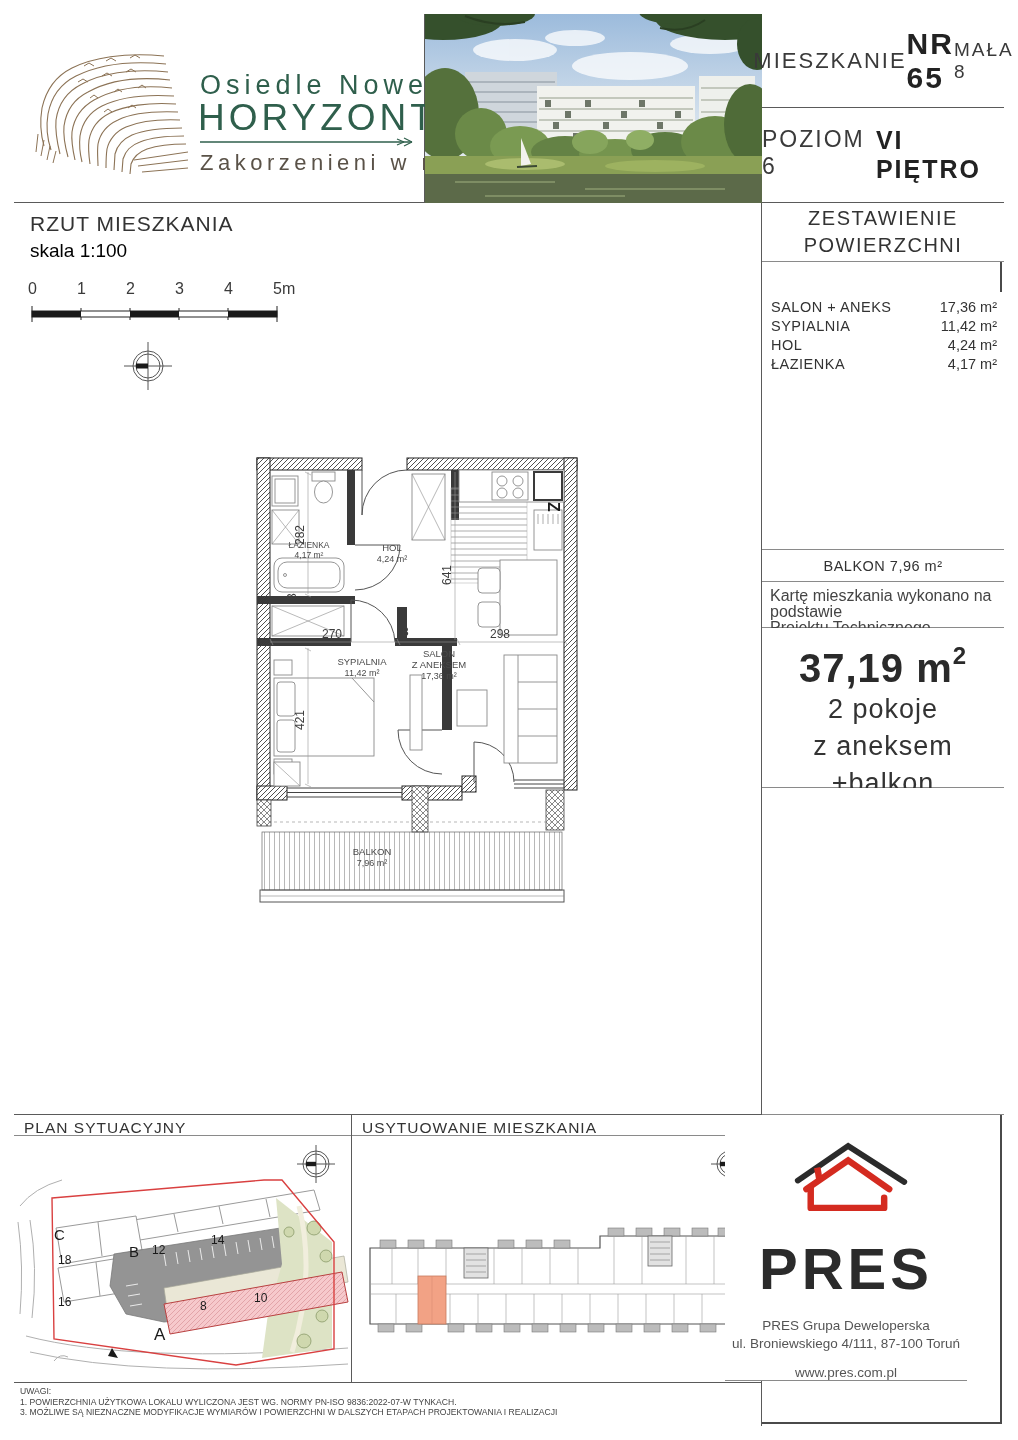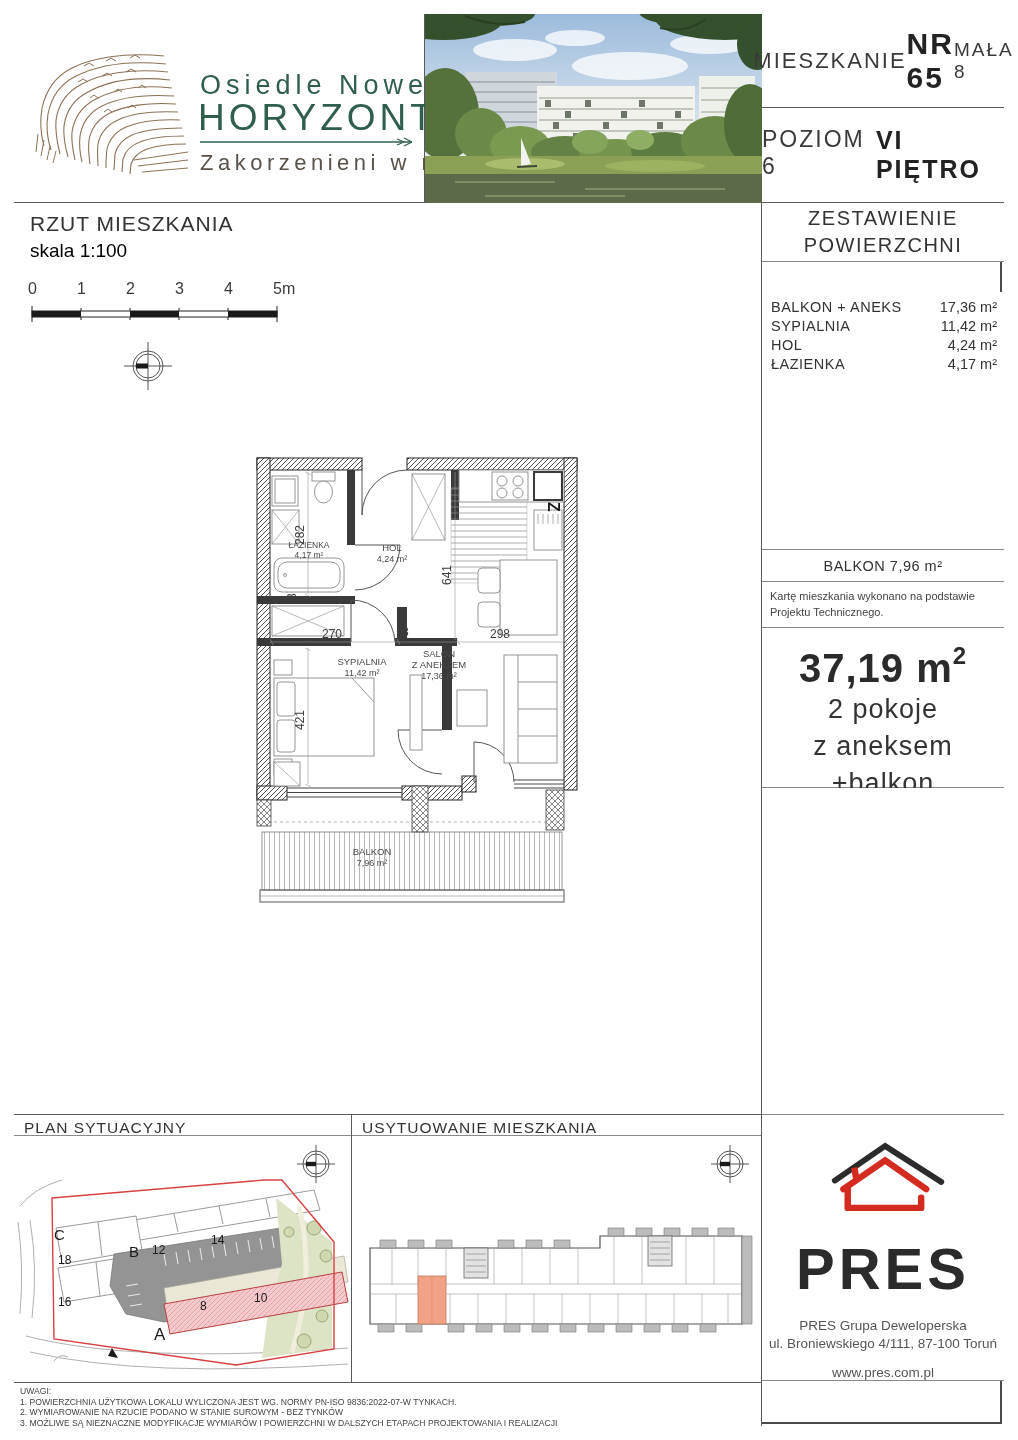--- a/index.html
+++ b/index.html
@@ -19,21 +19,21 @@
   .t-floor{font-size:25px;font-weight:700;color:#222;}
   
   .tbl-title{display:flex;flex-direction:column;align-items:center;justify-content:center;font-size:20px;letter-spacing:1.5px;color:#333;line-height:27px;}
   .thead{display:flex;font-size:14px;color:#333;}
   .thead .c1{flex:1;display:flex;align-items:center;justify-content:center;letter-spacing:1px;}
   .thead .c2{width:62px;border-left:1px solid #8a8a8a;display:flex;flex-direction:column;align-items:center;justify-content:center;line-height:14px;font-size:13px;}
   .trow{display:flex;font-size:14.5px;color:#333;padding:1.5px 0;}
   .trow .n{flex:1;padding-left:9px;letter-spacing:0.5px;}
   .trow .v{width:72px;text-align:right;padding-right:7px;}
   .balkon-row{display:flex;align-items:center;justify-content:center;font-size:14.5px;color:#333;letter-spacing:0.5px;}
-  .note{font-size:11px;color:#444;padding:6px 8px;line-height:16px;}
+  .note{font-size:16px;color:#444;padding:6px 8px;line-height:16px;}
   .summary{display:flex;flex-direction:column;align-items:center;padding-top:14px;color:#2a2a2a;}
   .summary .area{font-size:40px;font-weight:700;letter-spacing:1px;}
   .summary .area sup{font-size:24px;vertical-align:18px;}
   .summary .ln{font-size:27px;font-weight:400;color:#333;line-height:37px;letter-spacing:1px;}
   
   .plan-title{position:absolute;left:30px;top:212px;font-size:21px;letter-spacing:1px;color:#333;}
   .plan-scale{position:absolute;left:30px;top:240px;font-size:19px;color:#000000;}
   
   .sec-h{font-size:15.5px;color:#333;letter-spacing:1px;padding:3px 10px 2px 10px;border-bottom:1px solid #8a8a8a;height:21px;line-height:20px;box-sizing:border-box;}
   
@@ -388,21 +388,21 @@
     </g>
     <text transform="translate(296,52) rotate(90)" font-size="16" font-weight="bold" fill="#1a1a1a">Z</text>
   </svg>
 
   <div class="box bbl tbl-title" style="left:762px;top:203px;width:242px;height:59px;">
     <div>ZESTAWIENIE</div>
     <div>POWIERZCHNI</div>
   </div>
   <div class="box bbl" style="left:762px;top:292px;width:242px;height:258px;padding-top:5px;">
     <div class="trow">
-      <span class="n">BALKON + ANEKS</span>
+      <span class="n">SALON + ANEKS</span>
       <span class="v">17,36 m²</span>
     </div>
     <div class="trow">
       <span class="n">SYPIALNIA</span>
       <span class="v">11,42 m²</span>
     </div>
     <div class="trow">
       <span class="n">HOL</span>
       <span class="v">4,24 m²</span>
     </div>
@@ -577,32 +577,31 @@
       <g transform="translate(378,28)">
         <circle r="13" fill="none" stroke="#555" stroke-width="1"></circle>
           <circle r="10" fill="none" stroke="#555" stroke-width="1"></circle>
         <line x1="-19" y1="0" x2="19" y2="0" stroke="#555" stroke-width="1"></line>
           <line x1="0" y1="-19" x2="0" y2="19" stroke="#555" stroke-width="1"></line>
         <rect x="-10" y="-2.2" width="10" height="4.4" fill="#1a1a1a"></rect>
       </g>
     </svg>
   </div>
 
-  <div class="box bbl pres-wrap" style="left:762px;top:1115px;width:242px;height:266px;">
+  <div class="box bbl pres-wrap" style="left:725px;top:1115px;width:242px;height:266px;">
     <svg width="190" height="150" viewBox="0 0 190 150" style="margin-top:18px;">
       <path d="M28,66 L98,18 L176,68" fill="none" stroke="#2b2b2b" stroke-width="8" stroke-linecap="round"></path>
       <path d="M40,78 L98,38 L155,78" fill="none" stroke="#d42b20" stroke-width="9" stroke-linecap="round"></path>
       <path d="M46,76 L46,104 L148,104 L148,90" fill="none" stroke="#d42b20" stroke-width="9" stroke-linecap="round" stroke-linejoin="round"></path>
       <rect x="52" y="48" width="9" height="16" fill="#d42b20" transform="rotate(-10 56 56)"></rect>
     </svg>
     <div class="pres-name">PRES</div>
     <div class="pres-co">PRES Grupa Deweloperska</div>
     <div class="pres-ad">ul. Broniewskiego 4/111, 87-100 Toruń</div>
     <div class="pres-web">www.pres.com.pl</div>
   </div>
 
   <div class="box br uwagi" style="left:14px;top:1383px;width:748px;height:43px;">
     <div>UWAGI:</div>
     <div>1. POWIERZCHNIA UŻYTKOWA LOKALU WYLICZONA JEST WG. NORMY PN-ISO 9836:2022-07-W TYNKACH.</div>
-    <div>2. WYMIAROWANIE NA RZUCIE PODANO W STANIE SUROWYM - BEZ TYNKÓW</div>
     <div>3. MOŻLIWE SĄ NIEZNACZNE MODYFIKACJE WYMIARÓW I POWIERZCHNI W DALSZYCH ETAPACH PROJEKTOWANIA I REALIZACJI</div>
   </div>
 </div>
 
 </body></html>

